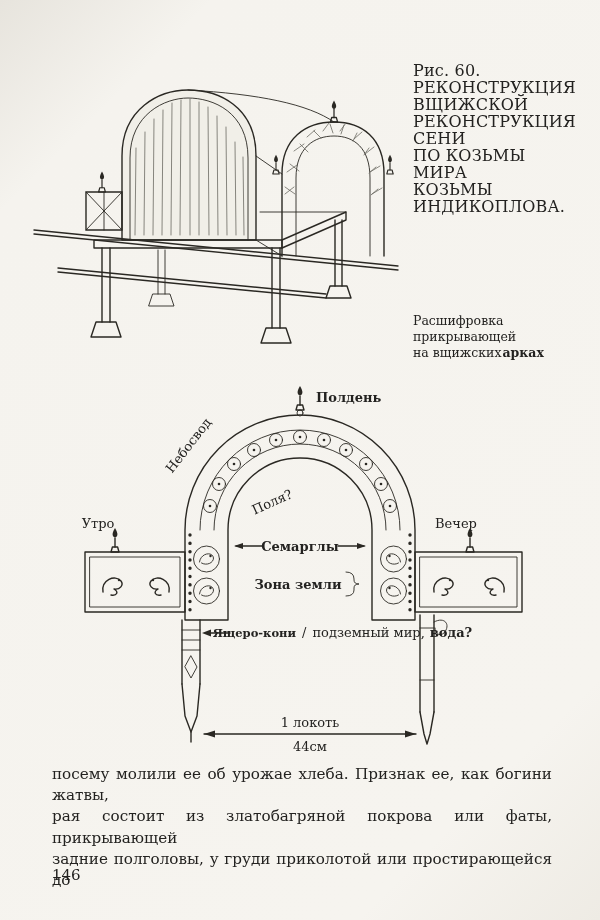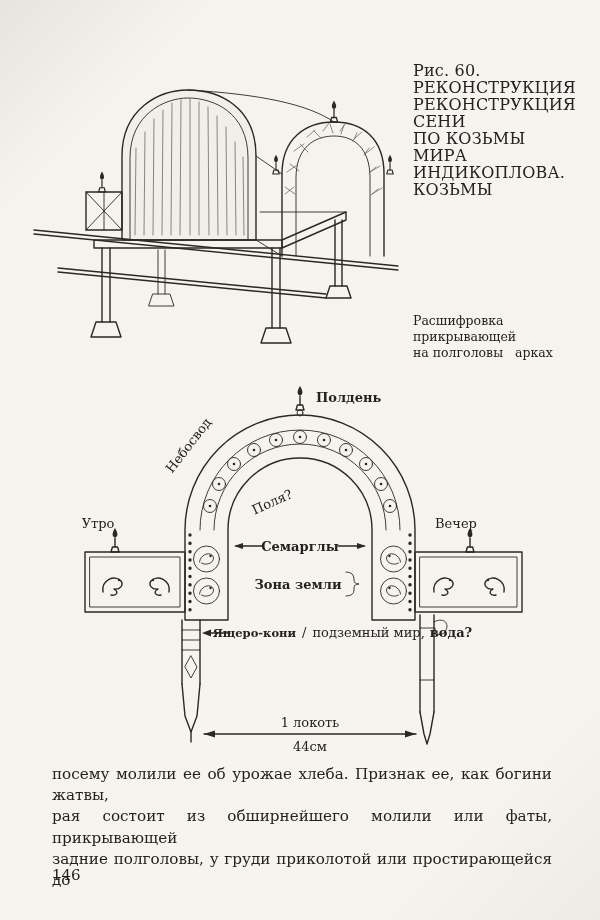--- a/index.html
+++ b/index.html
@@ -3,21 +3,21 @@
 <meta charset="utf-8">
 <style>
   *{margin:0;padding:0;box-sizing:border-box}
   html,body{width:600px;height:920px;background:#dcdad5}
   .page{position:relative;width:600px;height:920px;overflow:hidden;color:#232220;
         font-family:"DejaVu Serif","Liberation Serif",serif;
         background:linear-gradient(135deg,#e7e4dd 0%,#f5f3ee 14%,#f6f4ef 84%,#eeebe4 100%)}
   .abs{position:absolute}
   .cap1{left:413px;top:62px;width:165px;font-size:16px;line-height:17px;font-weight:normal;letter-spacing:.2px}
   .cap2{left:413px;top:313px;width:160px;font-size:12.5px;line-height:16px}
-  .bw{font-weight:normal;margin-left:12px}
+  .bw{font-weight:bold;margin-left:1px}
   .body-text{left:52px;top:764px;width:500px;font-size:15.2px;line-height:21.2px}
   .body-text .bl{text-align:justify;text-align-last:justify}
   .pageno{left:52px;top:866px;font-size:15px}
   svg{position:absolute;overflow:visible}
   .ln{stroke:#2a2823;fill:none;stroke-width:1.4;stroke-linecap:round;stroke-linejoin:round}
   .thin{stroke-width:.9}
   .st{stroke:#6b6a62;stroke-width:.8}
   .dots{stroke:#2a2823;stroke-width:3.4;stroke-dasharray:.1 8.2;stroke-linecap:round;fill:none}
   .fillink{fill:#2a2823;stroke:none}
   .labels text,.labels tspan{font-family:"DejaVu Serif","Liberation Serif",serif;font-size:13px;fill:#232220;stroke:none}
@@ -80,31 +80,32 @@
       <path class="thin" d="M 129,250 L 146,250 L 150,262 L 125,262 Z"></path>
 
       <path d="M 10,186 L 374,222 M 10,190 L 374,226"></path>
       <path d="M 34,224 L 302,250 M 34,228 L 302,254"></path>
     </g>
   </svg>
 
   <div class="abs cap1">
     <div>Рис. 60.</div>
     <div>РЕКОНСТРУКЦИЯ</div>
+    <div>ВЩИЖСКОЙ</div>
     <div>РЕКОНСТРУКЦИЯ</div>
     <div>СЕНИ</div>
     <div>ПО КОЗЬМЫ МИРА</div>
+    <div>КОЗЬМЫ</div>
     <div>ИНДИКОПЛОВА.</div>
-    <div>КОЗЬМЫ</div>
   </div>
 
   <div class="abs cap2">
     <div>Расшифровка</div>
     <div>прикрывающей</div>
-    <div><span>на полголовы</span><span class="bw">арках</span></div>
+    <div><span>на вщижских</span><span class="bw">арках</span></div>
   </div>
 
   <svg style="left:58px;top:382px" width="484" height="395" viewBox="0 0 484 395">
 
     <g class="ln">
 
       <path d="M 127,148 A 115,115 0 0 1 357,148 L 357,238 L 314,238 L 314,148 A 72,72 0 0 0 170,148 L 170,238 L 127,238 Z"></path>
       <path class="thin" d="M 142,148 A 100,100 0 0 1 342,148"></path>
       <path class="thin" d="M 156,148 A 86,86 0 0 1 328,148"></path>
 
@@ -205,20 +206,20 @@
       <text class="b" x="240" y="207" text-anchor="middle">Зона земли</text>
       <text class="b sm" x="238" y="255" text-anchor="end">Ящеро-кони</text>
       <text class="sm" x="244" y="255"><tspan>/</tspan><tspan dx="6">подземный мир,</tspan><tspan dx="5" class="b">вода?</tspan></text>
       <text x="252" y="345" text-anchor="middle">1 локоть</text>
       <text x="252" y="369" text-anchor="middle">44см</text>
     </g>
   </svg>
 
   <div class="abs body-text">
     <div class="bl">посему молили ее об урожае хлеба. Признак ее, как богини жатвы,</div>
-    <div class="bl">рая состоит из обширнейшего молили или фаты, прикрывающей</div>
+    <div class="bl">рая состоит из златобагряной покрова или фаты, прикрывающей</div>
     <div class="bl">задние полголовы, у груди приколотой или простирающейся до</div>
 
   </div>
 
   <div class="abs pageno">146</div>
 
 </div>
 
 </body></html>

